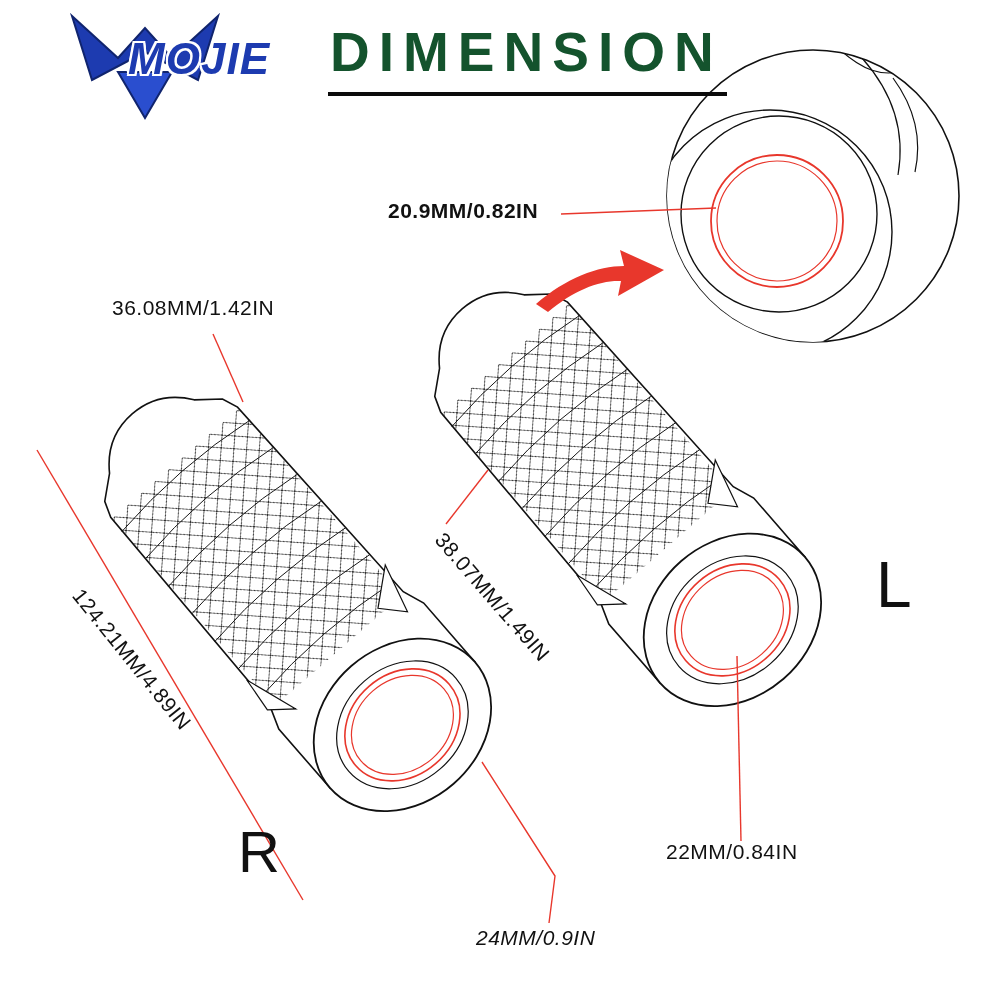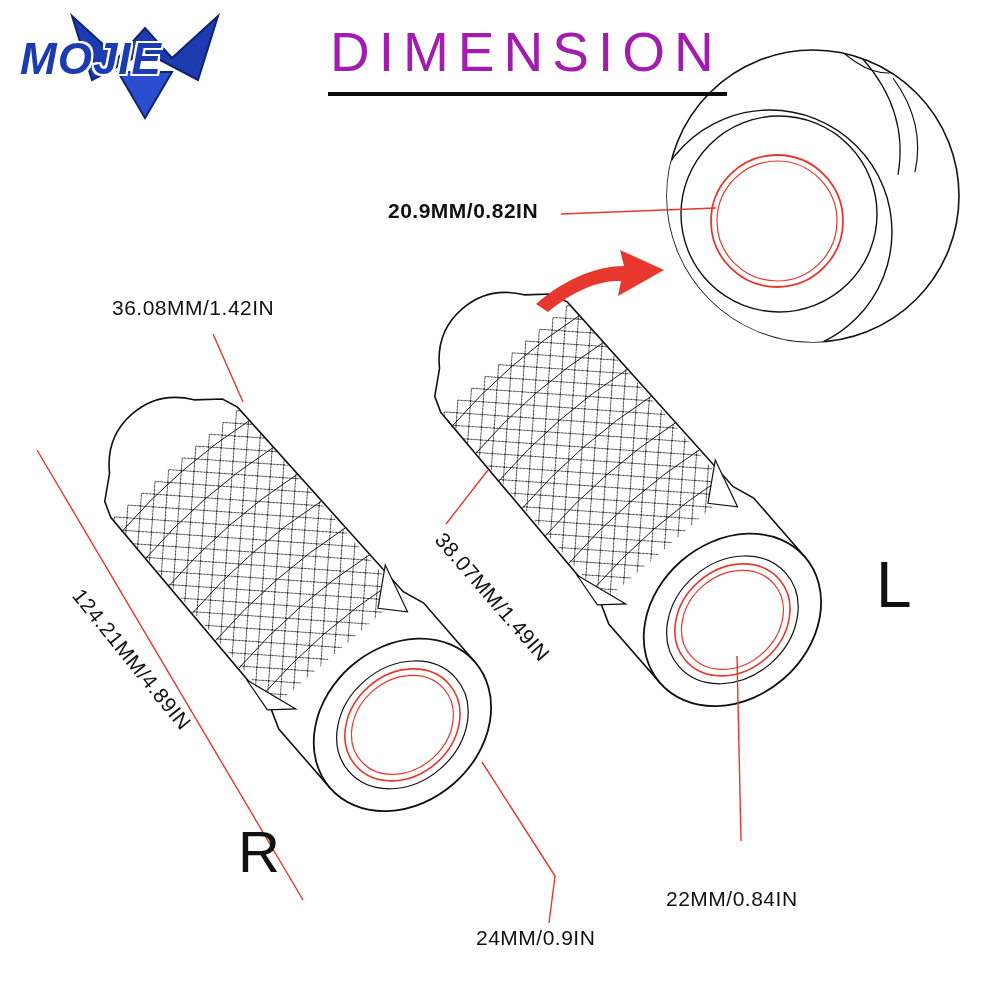--- a/index.html
+++ b/index.html
@@ -11,27 +11,27 @@
   .label{
     position:absolute;font-size:21px;letter-spacing:.5px;color:#111;
     white-space:nowrap;font-weight:500;
   }
   .label.rot{transform-origin:0 0;}
   .marker{
     position:absolute;font-size:58px;font-weight:500;color:#111;white-space:nowrap;
   }
   #title{
     position:absolute;left:328px;top:20px;
-    font-size:55px;letter-spacing:9px;font-weight:400;color:#a21caf;
+    font-size:55px;letter-spacing:9px;font-weight:700;color:#14532d;
     border-bottom:4px solid #0b0b0b;padding:0 4px 8px 2px;
   }
   #logo{position:absolute;left:14px;top:6px;width:262px;height:118px;}
   #logo svg{position:absolute;left:0;top:0;}
   #logo .logo-text{
-    position:absolute;left:6px;top:28px;width:250px;text-align:left;
+    position:absolute;left:6px;top:28px;width:250px;text-align:right;
     font-size:44px;font-style:italic;font-weight:800;letter-spacing:1px;
     color:#1d3bb0;
     text-shadow:-2px 0 0 #fff,2px 0 0 #fff,0 -2px 0 #fff,0 2px 0 #fff,
                 -2px -2px 0 #fff,2px 2px 0 #fff,-2px 2px 0 #fff,2px -2px 0 #fff;
   }
 </style>
 </head>
 <body>
 
 <div id="stage">
@@ -115,21 +115,21 @@
   <div id="title">DIMENSION</div>
 
   <div class="label" style="left:388px;top:199px;font-weight:bold;">20.9MM/0.82IN</div>
 
   <div class="label" style="left:112px;top:296px;">36.08MM/1.42IN</div>
 
   <div class="label rot" style="left:448px;top:528px;transform:rotate(49deg);">38.07MM/1.49IN</div>
 
   <div class="label rot" style="left:86px;top:584px;transform:rotate(51deg);">124.21MM/4.89IN</div>
 
-  <div class="label" style="left:666px;top:840px;margin-top:47px;">22MM/0.84IN</div>
+  <div class="label" style="left:666px;top:840px;">22MM/0.84IN</div>
 
-  <div class="label" style="left:476px;top:926px;">24MM/0.9IN</div>
+  <div class="label" style="left:476px;top:926px;font-style:italic;">24MM/0.9IN</div>
 
   <div class="marker" style="left:238px;top:818px;">R</div>
 
   <div class="marker" style="left:876px;top:548px;font-size:64px;">L</div>
 
 </div>
 
 </body></html>

